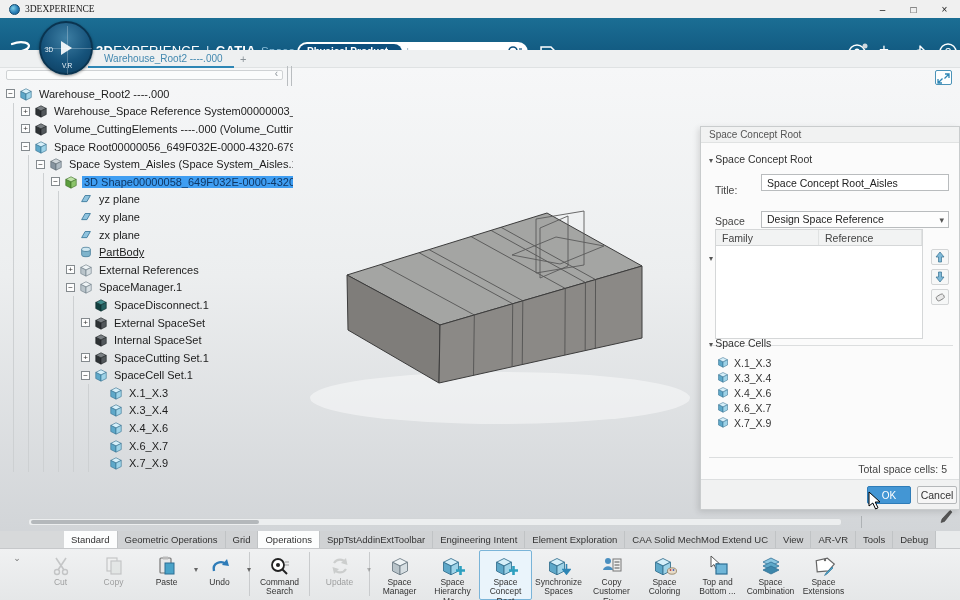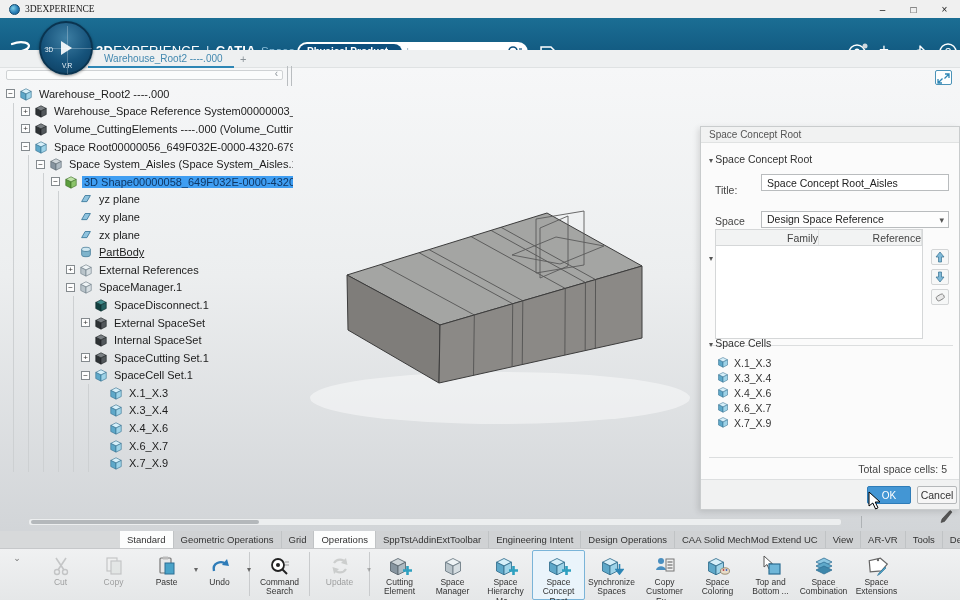--- a/index.html
+++ b/index.html
@@ -84,33 +84,33 @@
   .dlg-header { height:16px; line-height:16px; padding-left:8px; background:#f1f2f2; border-bottom:1px solid #e0e2e2; color:#555; font-size:10px; }
   .dlg-sec { margin:10px 0 4px 8px; color:#333; }
   .dlg-sec::before { content:"▾ "; font-size:8px; color:#555; }
   .dlg-row { display:flex; align-items:center; margin:4px 10px 0 14px; }
   .dlg-label { width:46px; flex:none; color:#444;margin-top:15px; }
   .dlg-input { flex:1; height:17px; border:1px solid #b9bcbe; background:#fff; font-family:"Liberation Sans",sans-serif; font-size:10.5px; color:#222; padding:0 5px; }
   .dlg-select { flex:1; height:17px; border:1px solid #b9bcbe; background:#fdfdfd; line-height:15px; padding:0 5px; position:relative; color:#222; }
   .dlg-select::after { content:"▾"; position:absolute; right:4px; top:1px; font-size:9px; color:#555; }
   .famtable { position:absolute; left:14px; top:102px; width:208px; height:110px; border:1px solid #d5d7d8; background:#fff; }
   .famhead { display:flex; height:16px; background:#f2f3f3; border-bottom:1px solid #d5d7d8; }
-  .famhead .fcell { flex:1; line-height:16px; padding-left:6px; color:#444; border-right:1px solid #e0e2e2;text-align:right; }
+  .famhead .fcell { flex:1; line-height:16px; padding-left:6px; color:#444; border-right:1px solid #e0e2e2; }
   .sidebtns { position:absolute; left:230px; top:122px; display:flex; flex-direction:column; gap:4px; }
   .sbtn { width:18px; height:16px; background:#f6f7f7; border:1px solid #d3d5d6; border-radius:2px; display:flex; align-items:center; justify-content:center; cursor:pointer; }
   .dlg-div { position:absolute; left:8px; width:244px; height:1px; background:#dcdedf; }
   .cells { position:absolute; left:16px; top:228px; }
   .cellrow { display:flex; align-items:center; height:15px; gap:5px; color:#333; }
   .totaltxt { position:absolute; right:12px; top:336px; color:#444; }
   .dlg-footer { position:absolute; left:0; bottom:0; width:100%; height:30px; background:#f1f2f2; border-top:1px solid #dddfe0; }
   .okbtn { position:absolute; left:166px; top:6px; width:44px; height:18px; background:#4396d4; border:1px solid #2e7cb8; border-radius:2px; color:#fff; font-size:10px; font-family:"Liberation Sans",sans-serif; cursor:pointer; }
   .cancelbtn { position:absolute; left:216px; top:6px; width:40px; height:18px; background:#f6f6f6; border:1px solid #b5b8ba; border-radius:2px; color:#333; font-size:10.5px; font-family:"Liberation Sans",sans-serif; cursor:pointer; }
 
   
-  .btabs { position:absolute; left:0; top:531px; width:818px; height:17px; background:#d7d9da; display:flex; padding-left:120px; }
+  .btabs { position:absolute; left:0; top:531px; width:818px; height:17px; background:#d7d9da; display:flex; padding-left:64px; }
   .btab { height:17px; line-height:17px; padding:0 7px; font-size:9.5px; color:#333; background:#d0d2d4; border-right:1px solid #c0c3c5; white-space:nowrap; cursor:pointer; }
   .btab.active { background:#fcfdfd; }
   .fold { position:absolute; left:90px; top:531px; width:0; height:0; border-left:6px solid transparent; border-top:6px solid #8e9498; }
 
   
   .actionbar { position:absolute; left:0; top:548px; width:960px; height:52px; background:linear-gradient(180deg,#f0f1f2,#e5e7e8); border-top:1px solid #c6c8ca; display:flex; align-items:flex-start; }
   .ab-collapse { width:34px; height:52px; display:flex; align-items:flex-start; justify-content:center; font-size:9px; color:#777; padding-top:4px; cursor:pointer; }
   .ab-item { width:53px; height:50px; margin-top:1px; text-align:center; position:relative; cursor:pointer; border:1px solid transparent; border-radius:2px; flex:none; }
   .ab-item .ico { height:26px; display:flex; align-items:center; justify-content:center; padding-top:3px; }
   .ab-item .lbl { font-size:8.5px; line-height:1.1; color:#333; padding:1px 1px 0 1px; }
@@ -656,21 +656,21 @@
   </div>
 
   <div class="fold"></div>
   <div class="btabs" id="btabs">
       <div class="btab active">Standard</div>
       <div class="btab">Geometric Operations</div>
       <div class="btab">Grid</div>
       <div class="btab active">Operations</div>
       <div class="btab">SppTstAddinExtToolbar</div>
       <div class="btab">Engineering Intent</div>
-      <div class="btab">Design Operations</div>
+      <div class="btab">Element Exploration</div>
       <div class="btab">CAA Solid MechMod Extend UC</div>
       <div class="btab">View</div>
       <div class="btab">AR-VR</div>
       <div class="btab">Tools</div>
       <div class="btab">Debug</div>
     </div>
 
   <div class="actionbar" id="actionbar">
     <div class="ab-collapse">⌄</div>
   <div class="ab-item disabled">
@@ -734,33 +734,20 @@
             <path d="M5,8 A7,7 0 0 1 17,8" fill="none" stroke="#9aa59b" stroke-width="2.2"></path>
             <polygon points="17,3 18.5,10 12,8" fill="#9aa59b"></polygon>
             <path d="M17,14 A7,7 0 0 1 5,14" fill="none" stroke="#9aa59b" stroke-width="2.2"></path>
             <polygon points="5,19 3.5,12 10,14" fill="#9aa59b"></polygon>
           </svg>
         </div>
         <span class="dd">▾</span>
         <div class="lbl">Update</div>
       </div>
       <div class="ab-div"></div>
-      <div class="ab-item">
-        <div class="ico">
-          <svg viewBox="0 0 16 16" width="20" height="20">
-            <polygon points="2,5 8,2 14,5 8,8" fill="#cfd6da" stroke="#5b6770" stroke-width="0.7"></polygon>
-            <polygon points="2,5 8,8 8,15 2,12" fill="#8795a0" stroke="#5b6770" stroke-width="0.7"></polygon>
-            <polygon points="14,5 8,8 8,15 14,12" fill="#aebac2" stroke="#5b6770" stroke-width="0.7"></polygon>
-          </svg>
-          <svg width="9" height="9" viewBox="0 0 9 9" style="margin-left:-5px; margin-top:10px">
-            <path d="M4.5,0 L4.5,9 M0,4.5 L9,4.5" stroke="#2ea0c0" stroke-width="2.6"></path>
-          </svg>
-        </div>
-        <div class="lbl">Cutting Element</div>
-      </div>
       <div class="ab-item">
         <div class="ico">
           <svg viewBox="0 0 16 16" width="20" height="20">
             <polygon points="2,5 8,2 14,5 8,8" fill="#eef3f5" stroke="#6b7a83" stroke-width="0.7"></polygon>
             <polygon points="2,5 8,8 8,15 2,12" fill="#b9c4ca" stroke="#6b7a83" stroke-width="0.7"></polygon>
             <polygon points="14,5 8,8 8,15 14,12" fill="#d6dee2" stroke="#6b7a83" stroke-width="0.7"></polygon>
           </svg>
         </div>
         <div class="lbl">Space Manager</div>
       </div>

